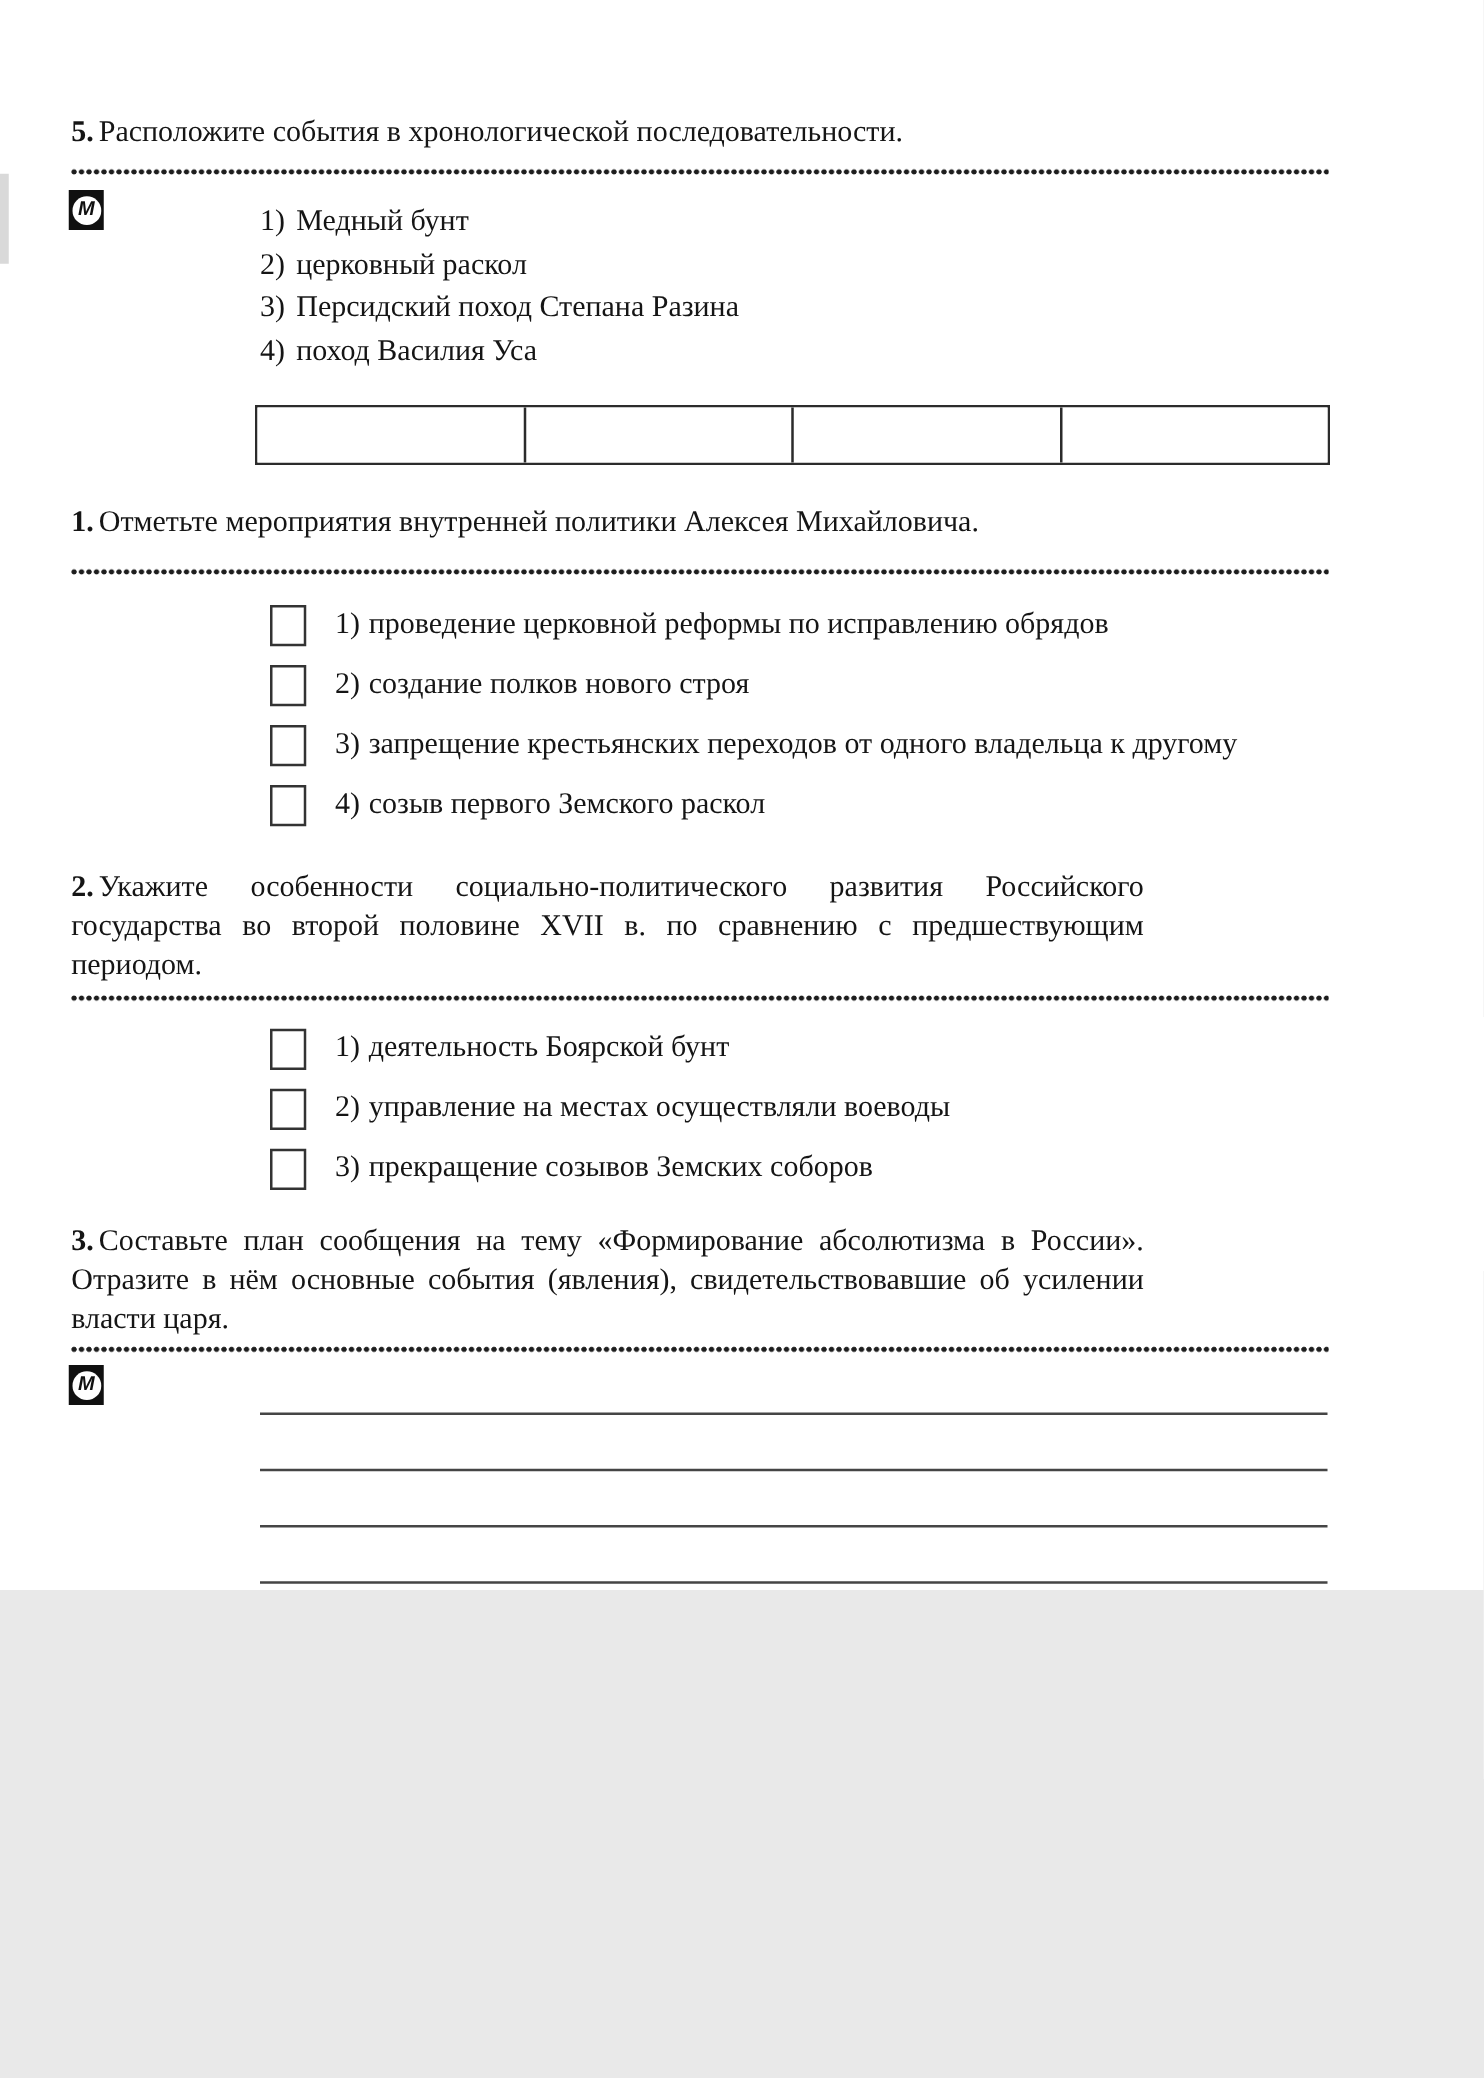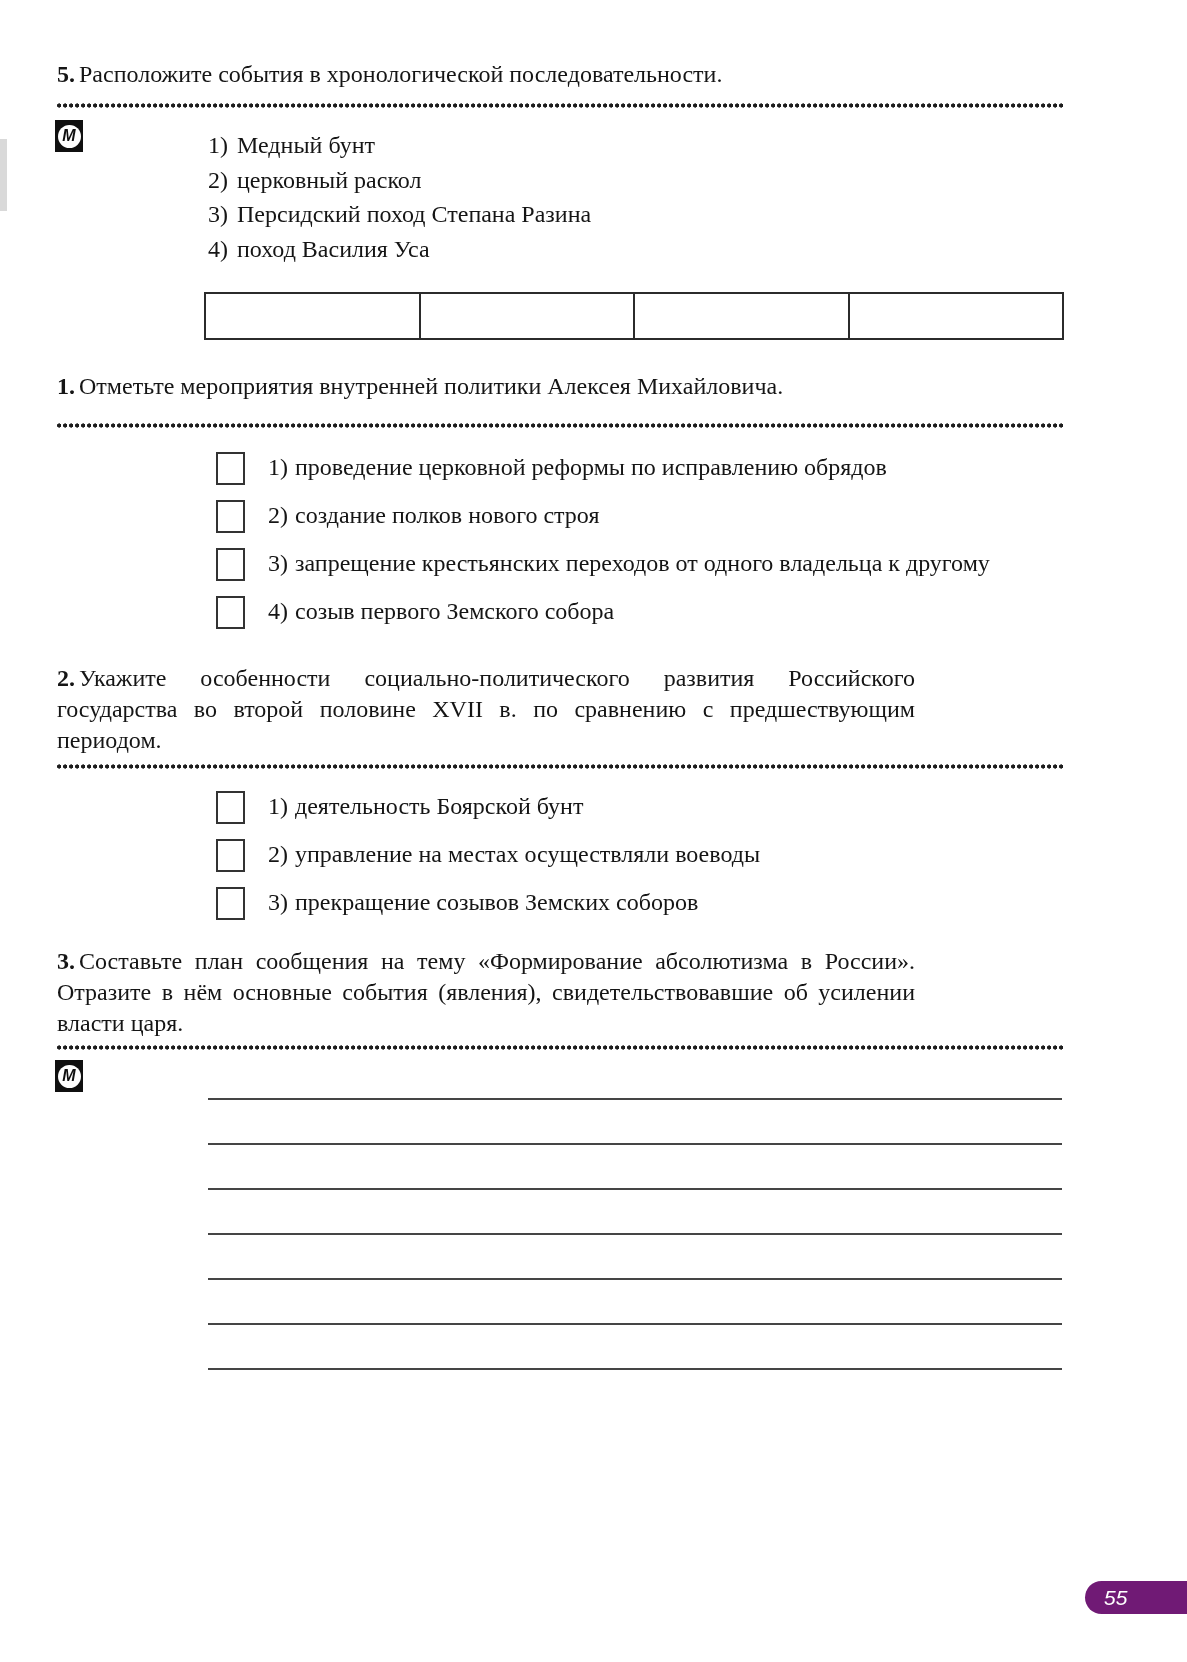--- a/index.html
+++ b/index.html
@@ -1,25 +1,25 @@
 <!DOCTYPE html>
 <html lang="ru"><head>
 <meta charset="utf-8">
 <style>
   html,body { margin:0; padding:0; background:#e9e9e9; }
   .page {
     position:relative;
-    width:1187px; height:1662px;
+    width:1187px; height:1272px;
     margin:0 auto;
     background:#ffffff;
     font-family:"Liberation Serif", serif;
     color:#151515;
     overflow:hidden;
     box-sizing:border-box;
-    padding-top:58px;
+    padding-top:90px;
   }
   .edge-strip {
     position:absolute; left:0; top:139px; width:7px; height:72px;
     background:#d9d9d9;
   }
   
   .task-para {
     margin:0 0 0 57px; width:858px;
     font-size:24px; line-height:33px;
     text-align:justify;
@@ -147,21 +147,21 @@
     <span class="option-text"><span class="opt-num">2)</span><span>создание полков нового строя</span></span>
   </div>
 
   <div class="option-row">
     <span class="checkbox"></span>
     <span class="option-text"><span class="opt-num">3)</span><span>запрещение крестьянских переходов от одного владельца к другому</span></span>
   </div>
 
   <div class="option-row">
     <span class="checkbox"></span>
-    <span class="option-text"><span class="opt-num">4)</span><span>созыв первого Земского собора</span></span>
+    <span class="option-text"><span class="opt-num">4)</span><span>созыв первого Земского раскол</span></span>
   </div>
 </div>
   </section>
 
   <section>
     <p class="task-para tight" style="margin-top:34px"><span class="task-num">2.</span><span>Укажите особенности социально-политического развития Российского государства во второй половине XVII в. по сравнению с предшествующим периодом.</span></p>
     <div class="dotted-rule mt8"></div>
     <div class="options" style="margin-top:20px">
   <div class="option-row">
     <span class="checkbox"></span>

